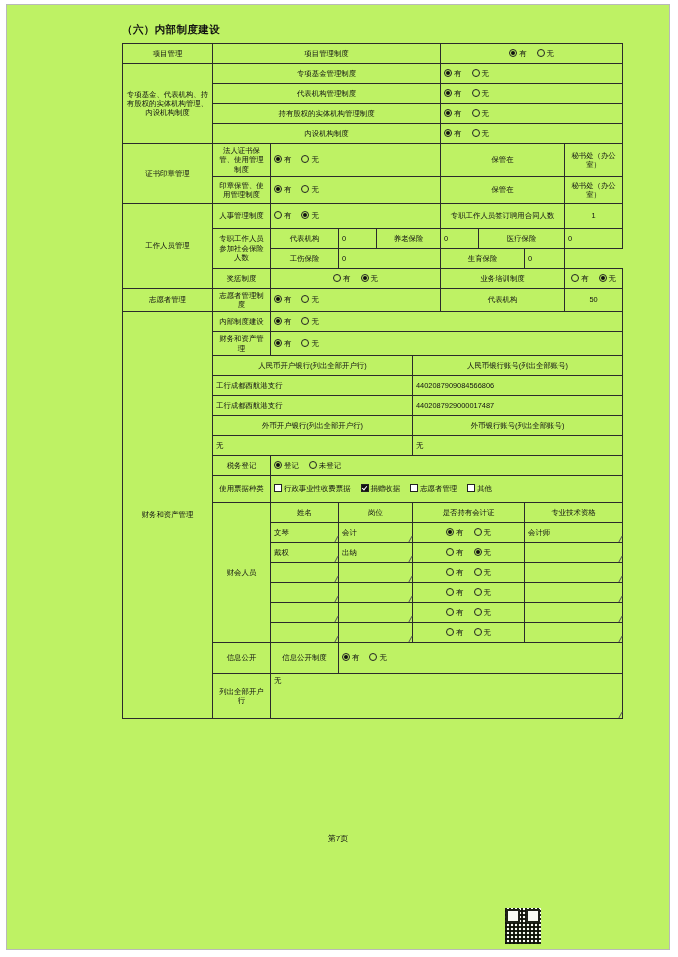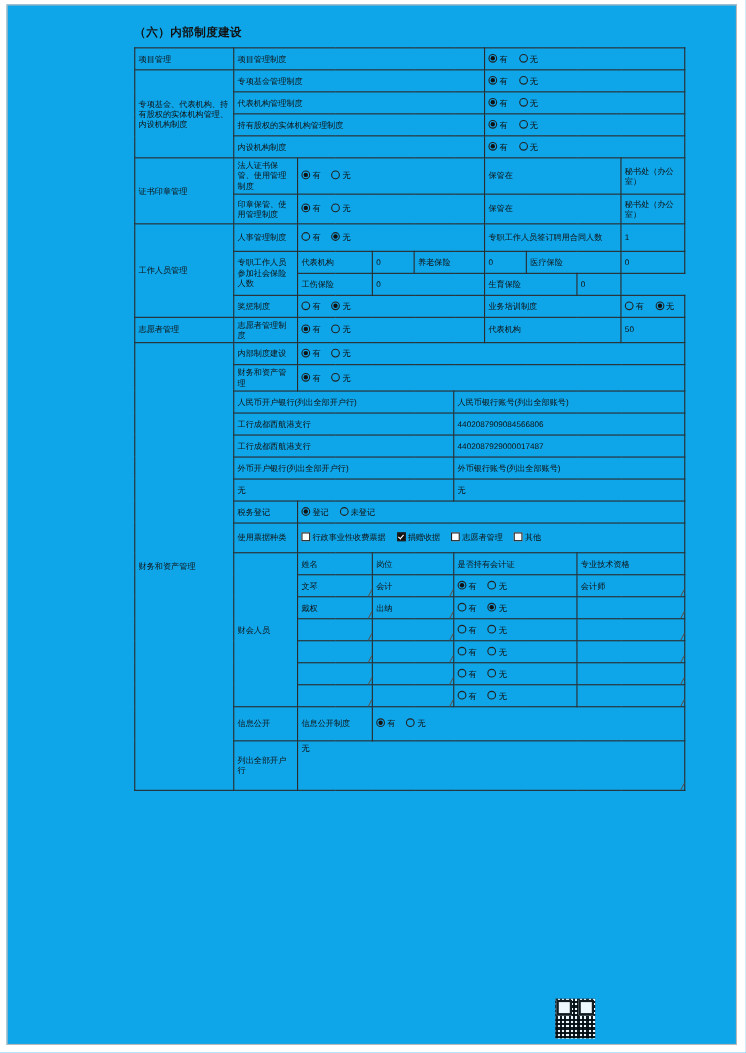--- a/index.html
+++ b/index.html
@@ -7,21 +7,21 @@
     width:678px;height:957px;
     background:#fff;
     font-family:"Liberation Sans","DejaVu Sans",sans-serif;
     font-size:8px;color:#111;
     position:relative;
     overflow:hidden;
   }
   .page{
     position:absolute;left:6px;top:4px;width:664px;height:946px;
     border:1px solid #b9b9b9;
-    background:#0ea5e9;
+    background:#bef264;
     box-sizing:border-box;
   }
   .inner{position:absolute;left:0;top:0;right:0;bottom:0;}
   .section-title{
     position:absolute;left:115px;top:18px;
     font-size:10.5px;font-weight:bold;letter-spacing:.4px;
   }
   table.doc{
     position:absolute;left:115px;top:38px;width:500px;
     border-collapse:collapse;
@@ -29,21 +29,21 @@
   }
   table.doc td{
     border:1px solid #2b2b2b;
     padding:2px 3px;
     font-size:7.4px;
     line-height:1.25;
     vertical-align:middle;
     height:15px;
     word-break:break-all;
   }
-  .c{}
+  .c{text-align:center;}
   .l{text-align:left;}
   .radio{
     display:inline-block;width:6px;height:6px;border:1px solid #222;border-radius:50%;
     position:relative;vertical-align:-1px;margin-right:2px;
   }
   .radio.on::after{
     content:"";position:absolute;left:1px;top:1px;width:4px;height:4px;border-radius:50%;
     background:#111;
   }
   .cb{
@@ -341,16 +341,17 @@
     </tr>
 
     <tr>
       <td class="c" style="height:40px">列出全部开户行</td>
       <td class="l cornermark" colspan="9" style="vertical-align:top">无</td>
     </tr>
 
   </tbody>
       </table>
 
+  <div class="pagenum">第7页</div>
   <div class="qr"></div>
 
  </div>
 </div>
 
 </body></html>

